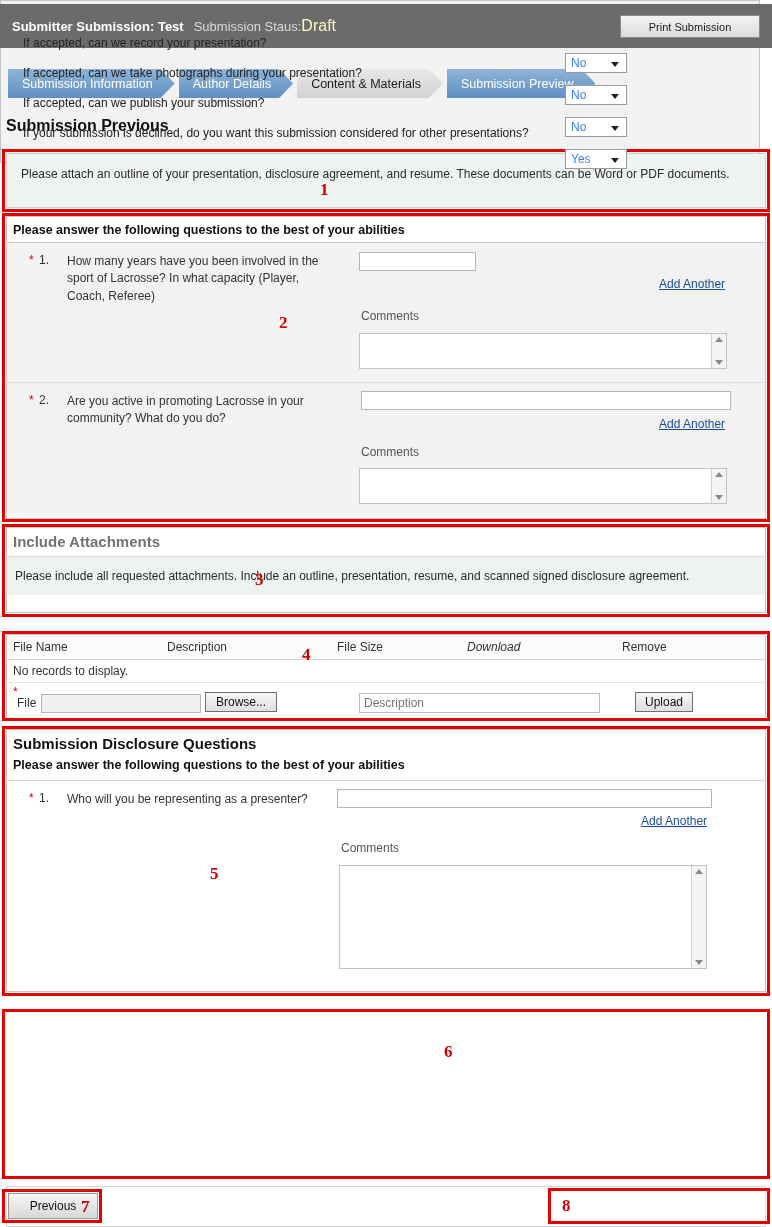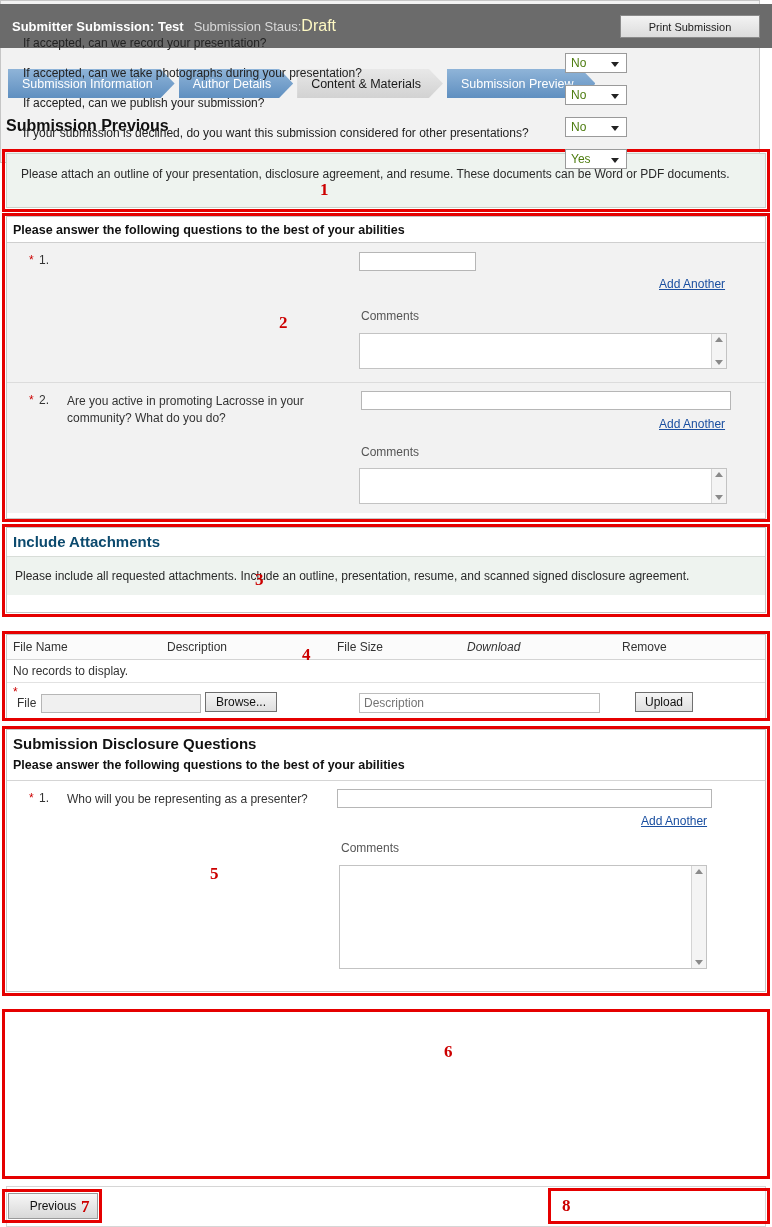--- a/index.html
+++ b/index.html
@@ -113,21 +113,21 @@
   }
   .arrow-up, .arrow-down {
     width: 0; height: 0; border-left: 4px solid transparent; border-right: 4px solid transparent;
   }
   .arrow-up { border-bottom: 5px solid #8a8a8a; margin-top: 3px; }
   .arrow-down { border-top: 5px solid #8a8a8a; margin-bottom: 3px; }
 
   
   .attach-panel { left: 6px; top: 527px; width: 760px; height: 86px; }
   .attach-head {
-    font-size: 15px; font-weight: bold; color: #0c4a6e;
+    font-size: 15px; font-weight: bold; color: #737373;
     padding: 5px 6px 6px 6px; background: #ffffff; border-bottom: 1px solid #d8ddd8;
   }
   .attach-note {
     background: #eef3ef; padding: 12px 8px; font-size: 12px; color: #2a2a2a;
   }
 
   .files-panel { left: 6px; top: 634px; width: 760px; height: 84px; }
   .files-header {
     display: flex; font-size: 12px; color: #333;
     border-bottom: 1px solid #d4d4d4; padding: 5px 0 5px 0; background: #fbfbfb;
@@ -163,21 +163,21 @@
   .usage-tab {
     display: inline-block; background: #5a5a5a; color: #ffffff;
     font-size: 11px; padding: 3px 10px; margin: 3px 0 0 8px;
   }
   .usage-tabline { border-bottom: 1px solid #c9c9c9; height: 21px; }
   .usage-row { display: flex; align-items: center; padding: 5px 0 5px 22px; }
   .usage-q { font-size: 12px; color: #222; }
   .sel {
     position: absolute; right: 132px;
     width: 62px; height: 20px; background: #ffffff;
-    border: 1px solid #9a9a9a; font-size: 12px; color: #4d7c0f;
+    border: 1px solid #9a9a9a; font-size: 12px; color: #3b82f6;
     display: flex; align-items: center; padding-left: 5px; cursor: pointer;
   }
   .sel .caret {
     position: absolute; right: 7px; top: 8px;
     width: 0; height: 0; border-left: 4px solid transparent;
     border-right: 4px solid transparent; border-top: 5px solid #222;
   }
 
   
   .prev-btn {
@@ -224,20 +224,21 @@
   <div class="redbox" style="left:2px; top:149px; width:768px; height:63px;"></div>
   <div class="marker" style="left:320px; top:180px;">1</div>
 
   <div class="panel questions-panel">
     <div class="section-head-bar">Please answer the following questions to the best of your abilities</div>
     <div class="qbody">
 
       <div class="qrow" style="height:140px;">
         <span class="req-star" style="position:absolute; left:22px; top:10px;">*</span>
         <span class="qnum" style="position:absolute; left:32px; top:10px;">1.</span>
+        <div class="qtext" style="position:absolute; left:60px; top:10px; width:265px;">How many years have you been involved in the sport of Lacrosse? In what capacity (Player, Coach, Referee)</div>
         <input type="text" class="txt" style="position: absolute; left: 352px; top: 9px; width: 117px;" value="">
         <span class="addanother" style="position:absolute; left:652px; top:34px;">Add Another</span>
         <span class="comments-label" style="position:absolute; left:354px; top:66px;">Comments</span>
         <div class="ta-wrap" style="position:absolute; left:352px; top:90px; width:368px; height:36px;">
           <textarea class="ta" style="width: 368px; height: 36px;"></textarea>
           <div class="scroll-track" style="height:34px;">
             <div class="arrow-up"></div>
             <div class="arrow-down"></div>
           </div>
         </div>

